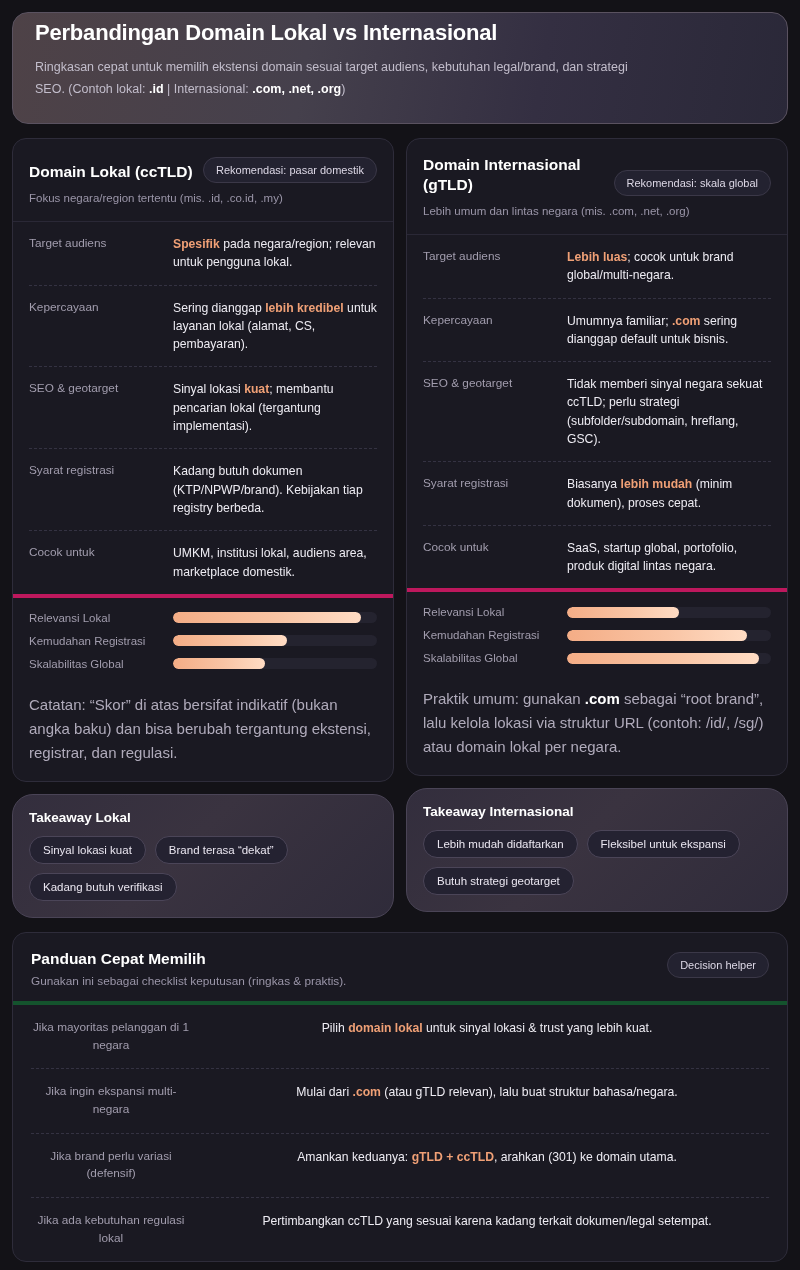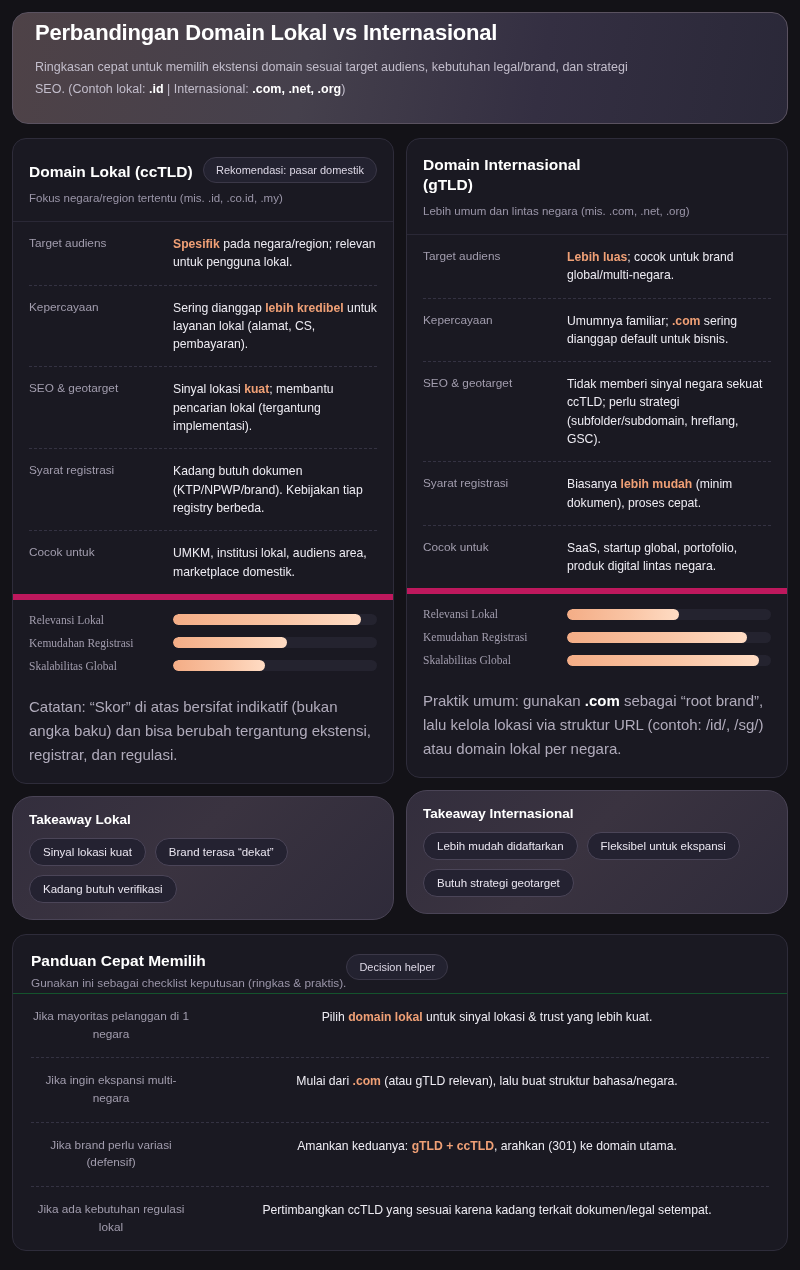--- a/index.html
+++ b/index.html
@@ -109,22 +109,21 @@
     flex: 1;
     font-size: 12.2px;
     line-height: 1.5;
     color: #eeecf3;
   }
   .row-value b { color: #f0a076; font-weight: bold; }
 
   
   .meters {
     padding: 14px 16px 4px 16px;
-    border-top: 6px solid #be185d;
-    font-family: Liberation Serif, serif;
+    border-top: 4px solid #be185d;
   }
   .meter {
     display: flex;
     align-items: center;
     gap: 12px;
     margin-bottom: 11px;
   }
   .meter-label {
     width: 132px;
     flex-shrink: 0;
@@ -179,24 +178,24 @@
 
   
   .guide {
     background: #1a1922;
     border: 1px solid #2e2c3a;
     border-radius: 14px;
     overflow: hidden;
   }
   .guide-head {
     display: flex;
-    justify-content: flex-start;
+    justify-content: space-between;
     align-items: flex-start;
-    padding: 17px 18px 3px 18px;
-    border-bottom: 1px solid #14532d;
+    padding: 17px 18px 13px 18px;
+    border-bottom: 4px solid #14532d;
   }
   .guide-title {
     font-size: 15.5px;
     font-weight: bold;
     color: #ffffff;
     margin-bottom: 6px;
   }
   .guide-sub { font-size: 11.8px; color: #9a95a8; }
   .guide-rows { padding: 0 18px; }
   .g-row {
@@ -297,20 +296,21 @@
             <div class="chip">Kadang butuh verifikasi</div>
           </div>
       </div>
     </div>
 
     <div class="col">
       <div class="card">
         <div class="card-head">
           <div class="head-top">
             <div class="card-title">Domain Internasional (gTLD)</div>
+            <div class="pill">Rekomendasi: skala global</div>
           </div>
           <div class="card-sub">Lebih umum dan lintas negara (mis. .com, .net, .org)</div>
         </div>
         <div class="rows" id="intl-rows">
             <div class="row">
               <div class="row-label">Target audiens</div>
               <div class="row-value"><b>Lebih luas</b><span>; cocok untuk brand global/multi-negara.</span></div>
             </div>
             <div class="row">
               <div class="row-label">Kepercayaan</div>

